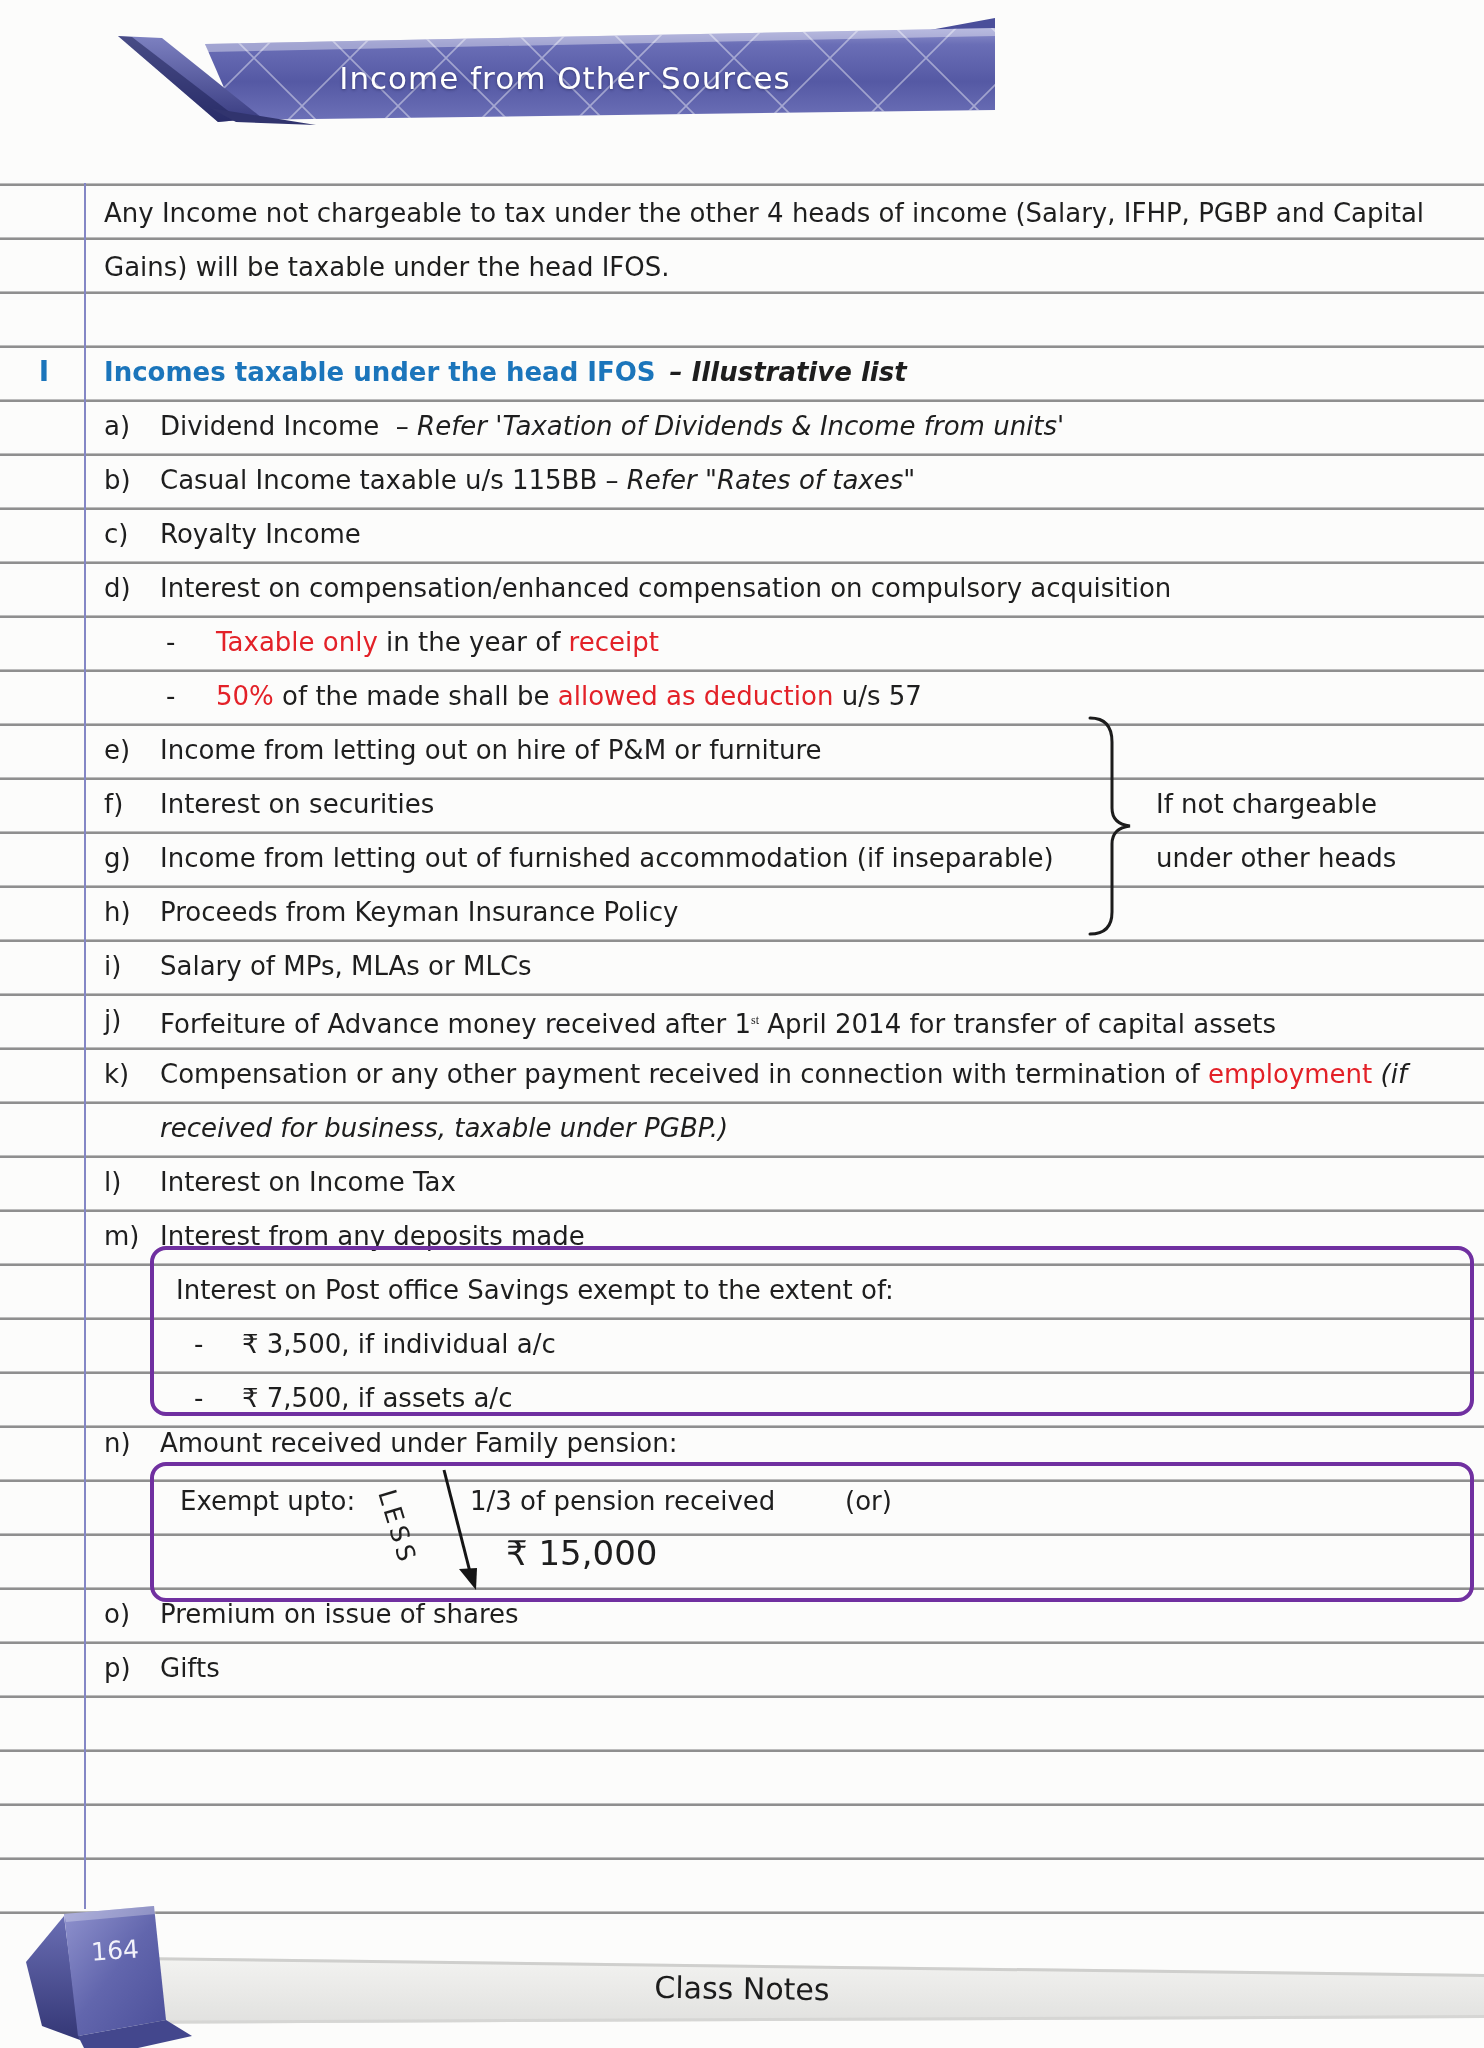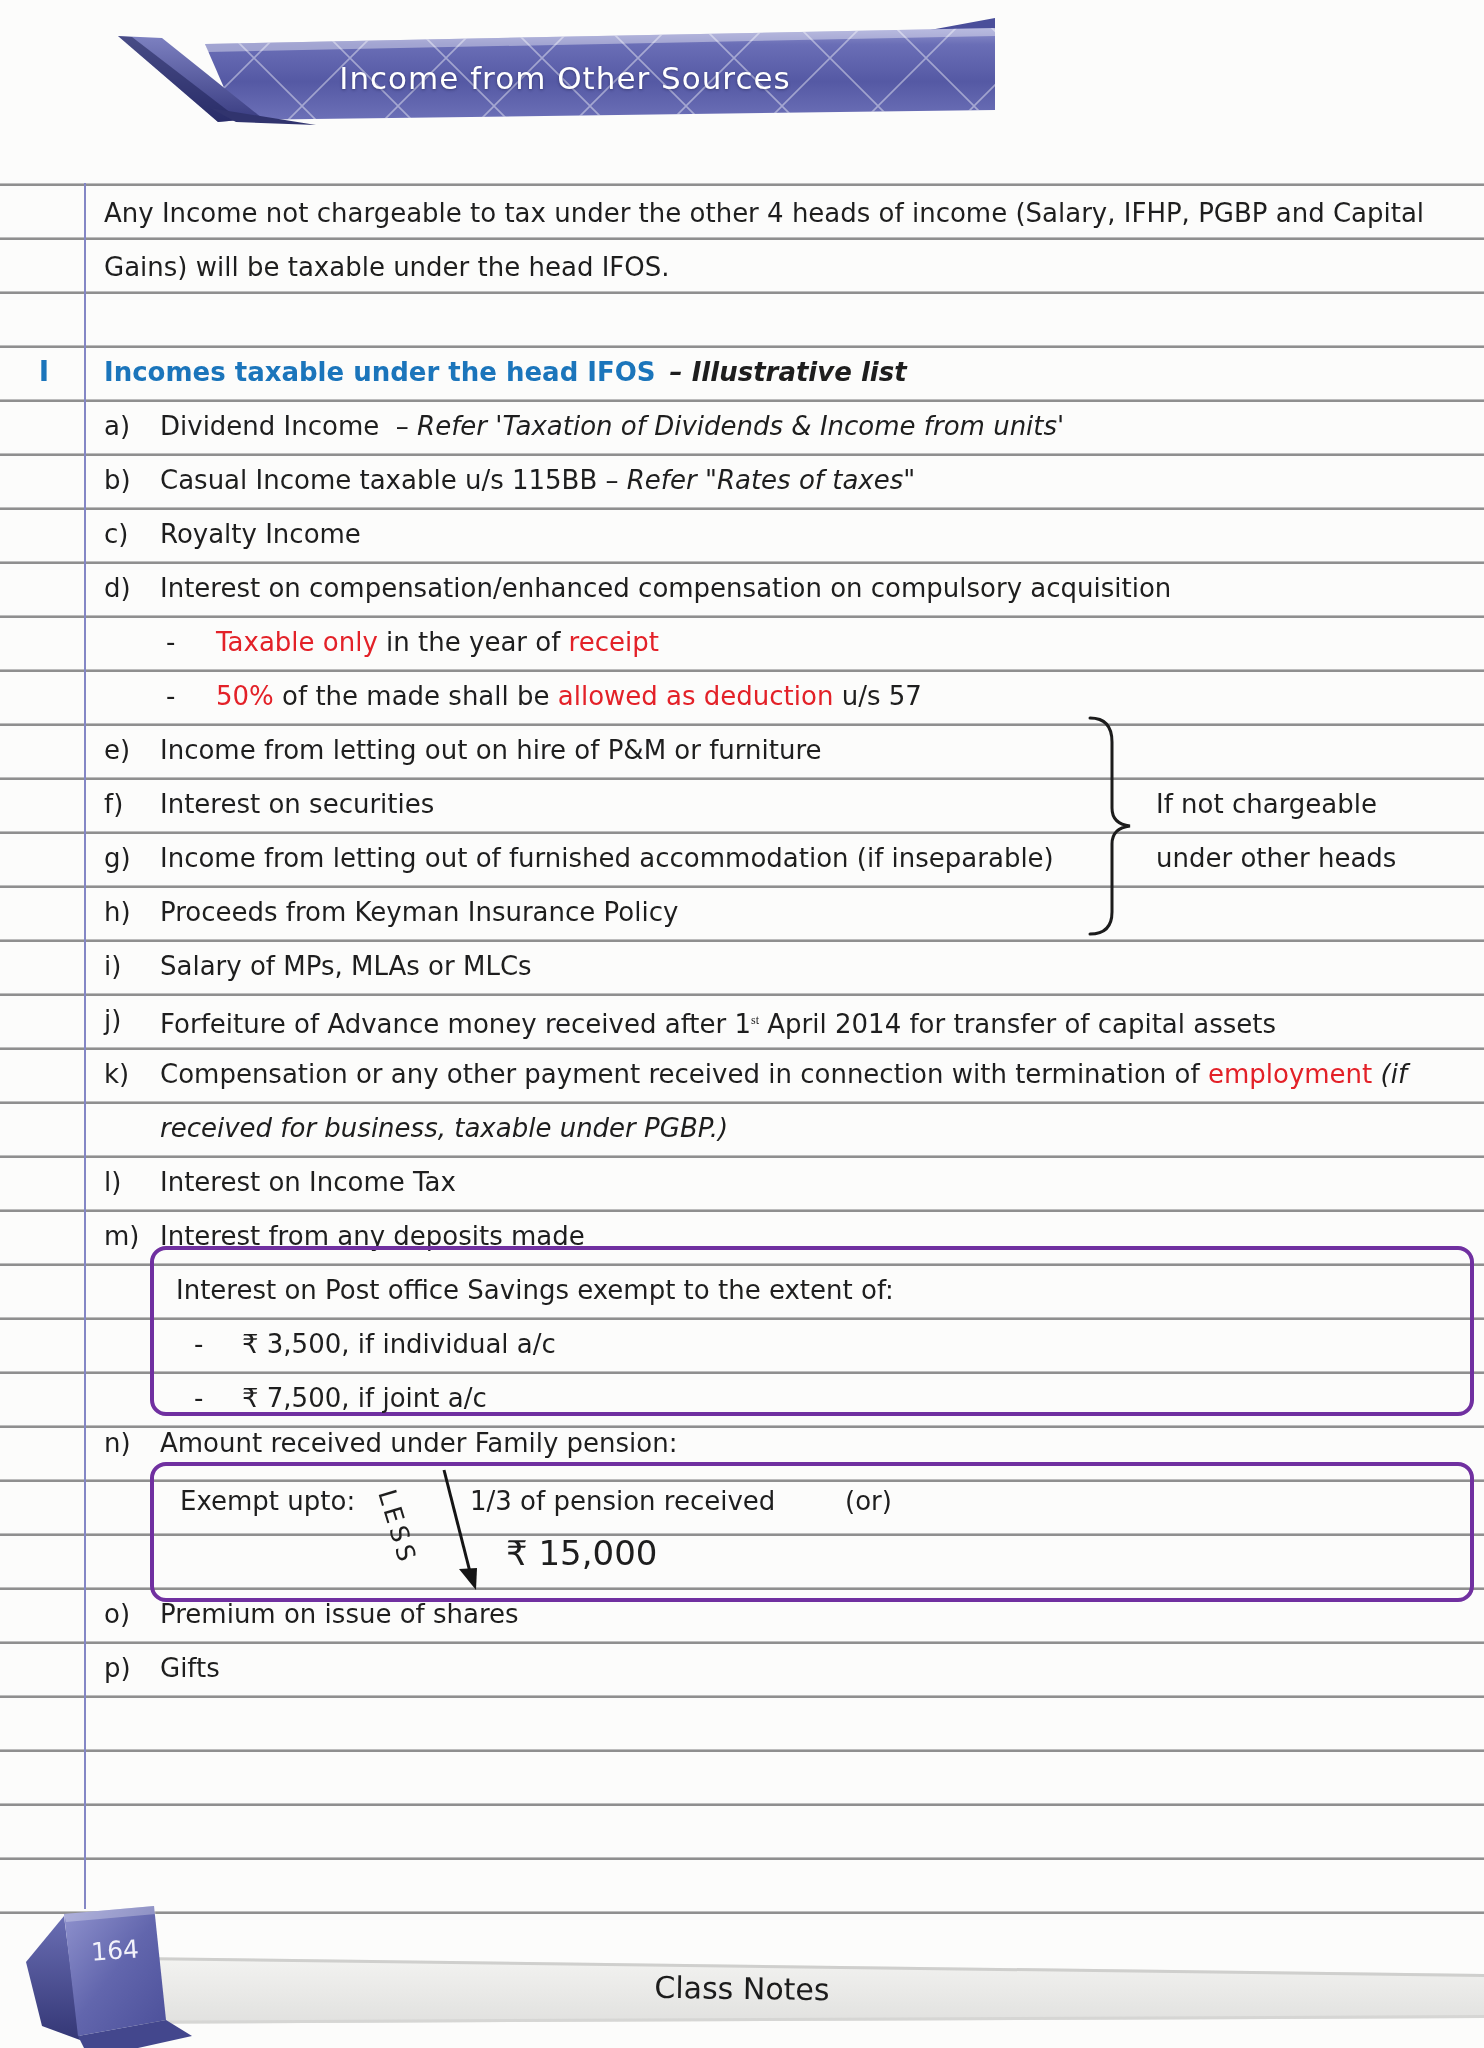--- a/index.html
+++ b/index.html
@@ -169,21 +169,21 @@
   <div class="pbox" style="left:150px;top:1246px;width:1316px;height:162px;"></div>
   <div class="row" style="top:1263px;">
     <span class="boxflow">Interest on Post office Savings exempt to the extent of:</span>
   </div>
   <div class="row" style="top:1317px;">
     <span class="bdash">-</span>
     <span class="btxt">₹ 3,500, if individual a/c</span>
   </div>
   <div class="row" style="top:1371px;">
     <span class="bdash">-</span>
-    <span class="btxt">₹ 7,500, if joint a/c</span>
+    <span class="btxt">₹ 7,500, if assets a/c</span>
   </div>
 
   <div class="row" style="top:1418px;height:50px;line-height:50px;">
     <span class="lbl">n)</span>
     <span class="flow">Amount received under Family pension:</span>
   </div>
 
   <div class="pbox" style="left:150px;top:1462px;width:1316px;height:132px;"></div>
   <div class="pl" style="left:180px;top:1474px;height:54px;line-height:54px;font-size:26px;">Exempt upto:</div>
   <div class="less">LESS</div>

